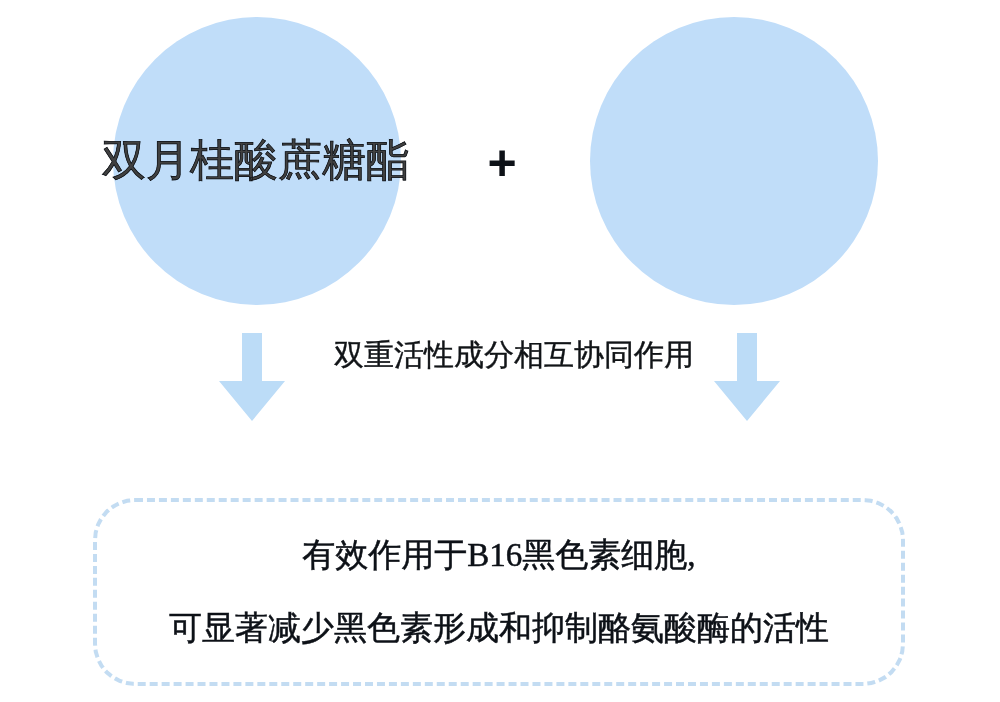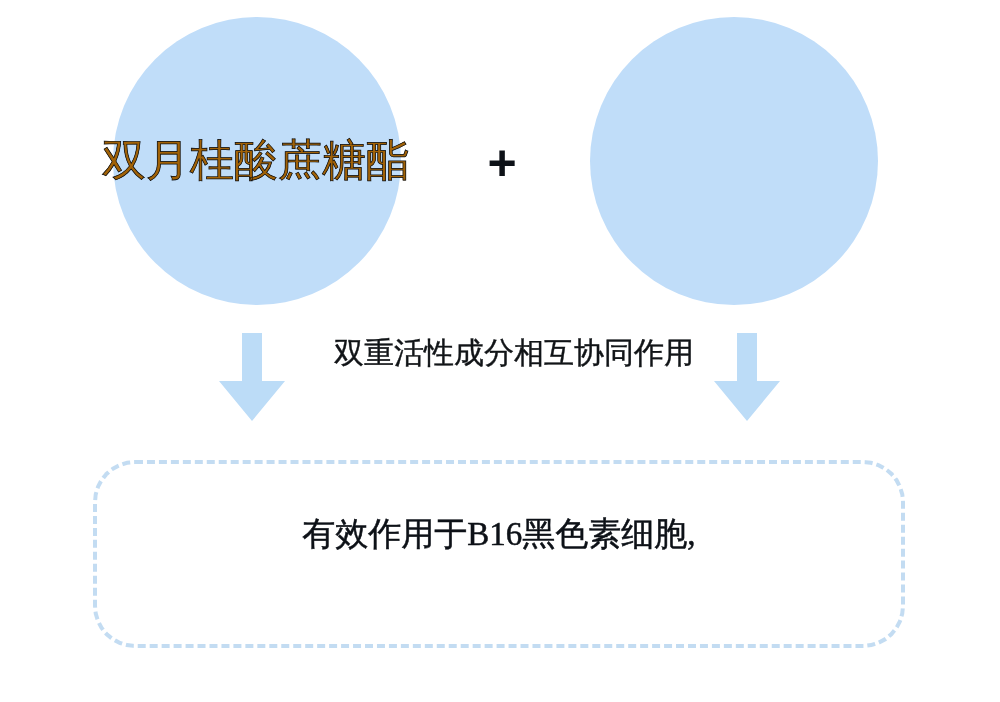--- a/index.html
+++ b/index.html
@@ -37,21 +37,21 @@
 
   .ingredient-label {
     position: absolute;
     top: 50%;
     left: 50%;
     transform: translate(-50%, -50%);
     white-space: nowrap;
     font-size: 44px;
     line-height: 1;
     letter-spacing: 0px;
-    color: #a16207;
+    color: #404040;
     font-family: "Liberation Serif", "DejaVu Serif", serif;
     font-weight: 400;
     text-shadow: 0 0 0 #000;
     -webkit-text-stroke: 0.7px #0d1117;
   }
 
   
   #plus-sign {
     position: absolute;
     left: 472px;
@@ -81,31 +81,31 @@
   
   #synergy-caption {
     position: absolute;
     left: 0;
     right: 0;
     top: 340px;
     text-align: center;
     font-size: 30px;
     line-height: 1;
     color: #111417;
-    font-family: Liberation Mono, monospace;
+    font-family: Liberation Serif, serif;
     white-space: nowrap;
     padding-left: 28px;
     -webkit-text-stroke: 0.4px #111417;
   }
 
   
   #result-box {
     position: absolute;
     left: 93px;
-    top: 460px;
+    top: 498px;
     width: 812px;
     height: 188px;
     box-sizing: border-box;
     border: 4px dashed #c3dcf2;
     border-radius: 42px;
     background: #ffffff;
     display: flex;
     flex-direction: column;
     align-items: center;
     justify-content: center;
@@ -137,15 +137,16 @@
   </svg>
 
   <svg id="arrow-right" class="flow-arrow" viewBox="0 0 70 90">
     <polygon points="25,0 45,0 45,48 68,48 35,88 2,48 25,48" fill="#bcdcf7"></polygon>
   </svg>
 
   <div id="synergy-caption">双重活性成分相互协同作用</div>
 
   <div id="result-box">
     <div id="result-line-1" class="result-line">有效作用于B16黑色素细胞,</div>
+    <div id="result-line-2" class="result-line">可显著减少黑色素形成和抑制酪氨酸酶的活性</div>
   </div>
 
 </div>
 
 </body></html>

